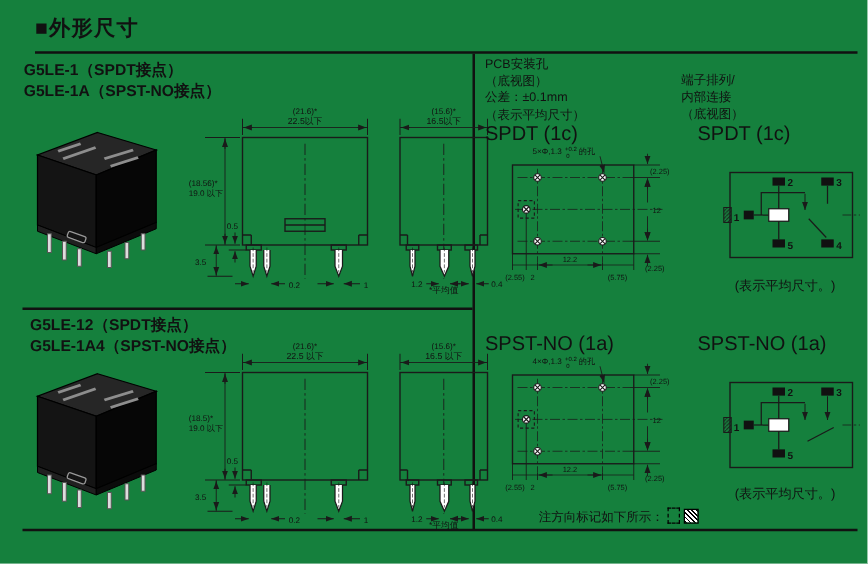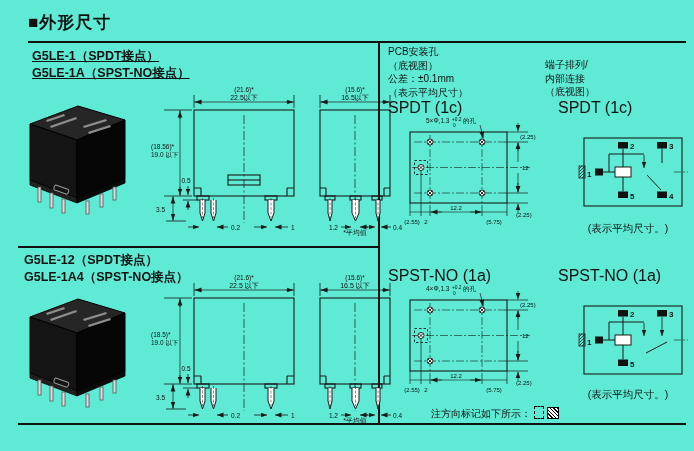--- a/index.html
+++ b/index.html
@@ -1,16 +1,16 @@
 <!DOCTYPE html>
 <html><head>
 <meta charset="utf-8">
 <style>
   html,body{margin:0;padding:0;background:#fff;}
-  .page{position:relative;width:694px;height:451px;background:#5eead4;overflow:hidden;
+  .page{position:relative;width:694px;height:451px;background:#15803d;overflow:hidden;
         font-family:"Liberation Sans","DejaVu Sans",sans-serif;color:#111;}
   .abs{position:absolute;}
   .hline{position:absolute;background:#111;}
   .vline{position:absolute;background:#111;}
   .title{font-size:17px;font-weight:bold;letter-spacing:1px;}
   .unit{font-size:11px;text-align:right;}
   .model{font-size:12.5px;font-weight:bold;line-height:17px;white-space:nowrap;}
   .hdr{font-size:10px;line-height:13.5px;white-space:nowrap;}
   .dtitle{font-size:16px;font-weight:400;text-align:left;}
   .avgnote{font-size:10.5px;text-align:center;}
@@ -38,21 +38,21 @@
     </defs>
   </svg>
 
   <div class="abs title" style="left:28px;top:11px;">■外形尺寸</div>
   <div class="hline" style="left:28px;top:41px;width:658px;height:2px;"></div>
 
   <div class="vline" style="left:378px;top:43px;width:1.5px;height:381px;"></div>
   <div class="hline" style="left:18px;top:246px;width:360px;height:1.5px;"></div>
   <div class="hline" style="left:18px;top:423px;width:668px;height:2px;"></div>
 
-  <div class="abs model" style="left:32px;top:48px;text-decoration:underline;">
+  <div class="abs model" style="left:19px;top:48px;">
     <div>G5LE-1（SPDT接点）</div>
     <div>G5LE-1A（SPST-NO接点）</div>
   </div>
 
   <svg class="abs" style="left:28px;top:103px;" width="105" height="118" viewBox="0 0 105 118">
     <polygon points="50,3 97,17 49,37 2,21" fill="#262626" stroke="#000" stroke-width="1"></polygon>
     <polygon points="2,21 49,37 49,95 2,77" fill="#141414" stroke="#000" stroke-width="1"></polygon>
     <polygon points="49,37 97,17 97,75 49,95" fill="#060606" stroke="#000" stroke-width="1"></polygon>
     <polygon points="2,77 49,95 49,100 2,82" fill="#202020" stroke="#000" stroke-width="0.8"></polygon>
     <polygon points="49,95 97,75 97,80 49,100" fill="#0b0b0b" stroke="#000" stroke-width="0.8"></polygon>

